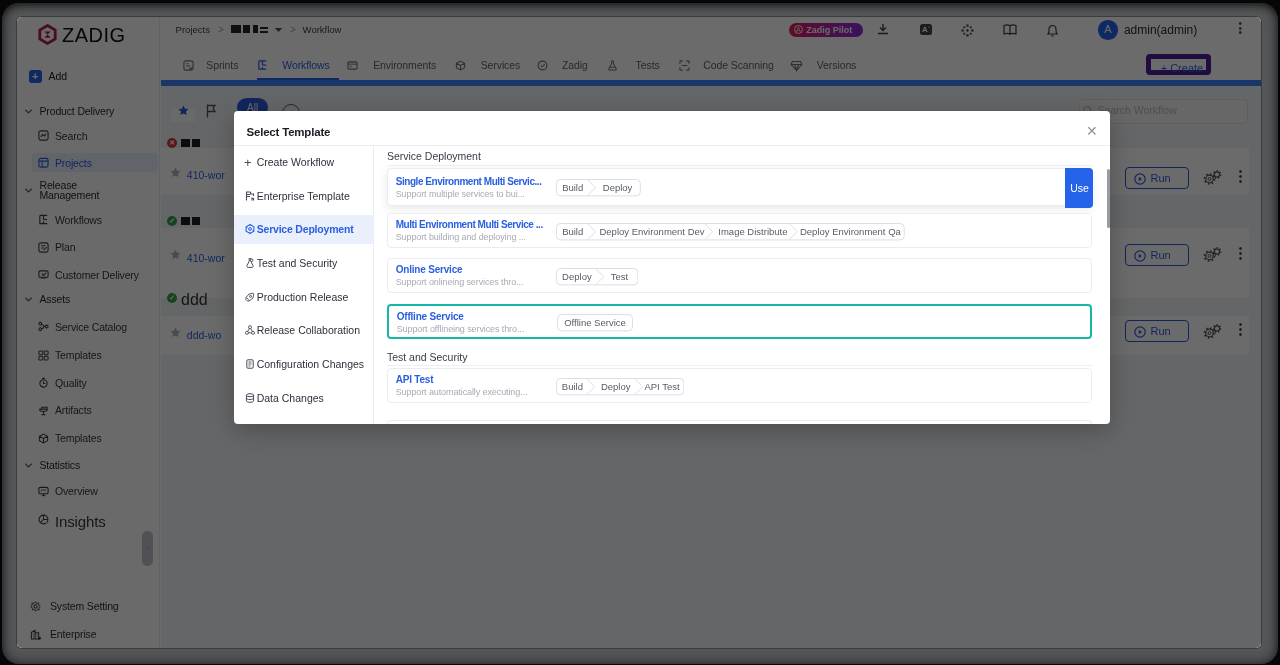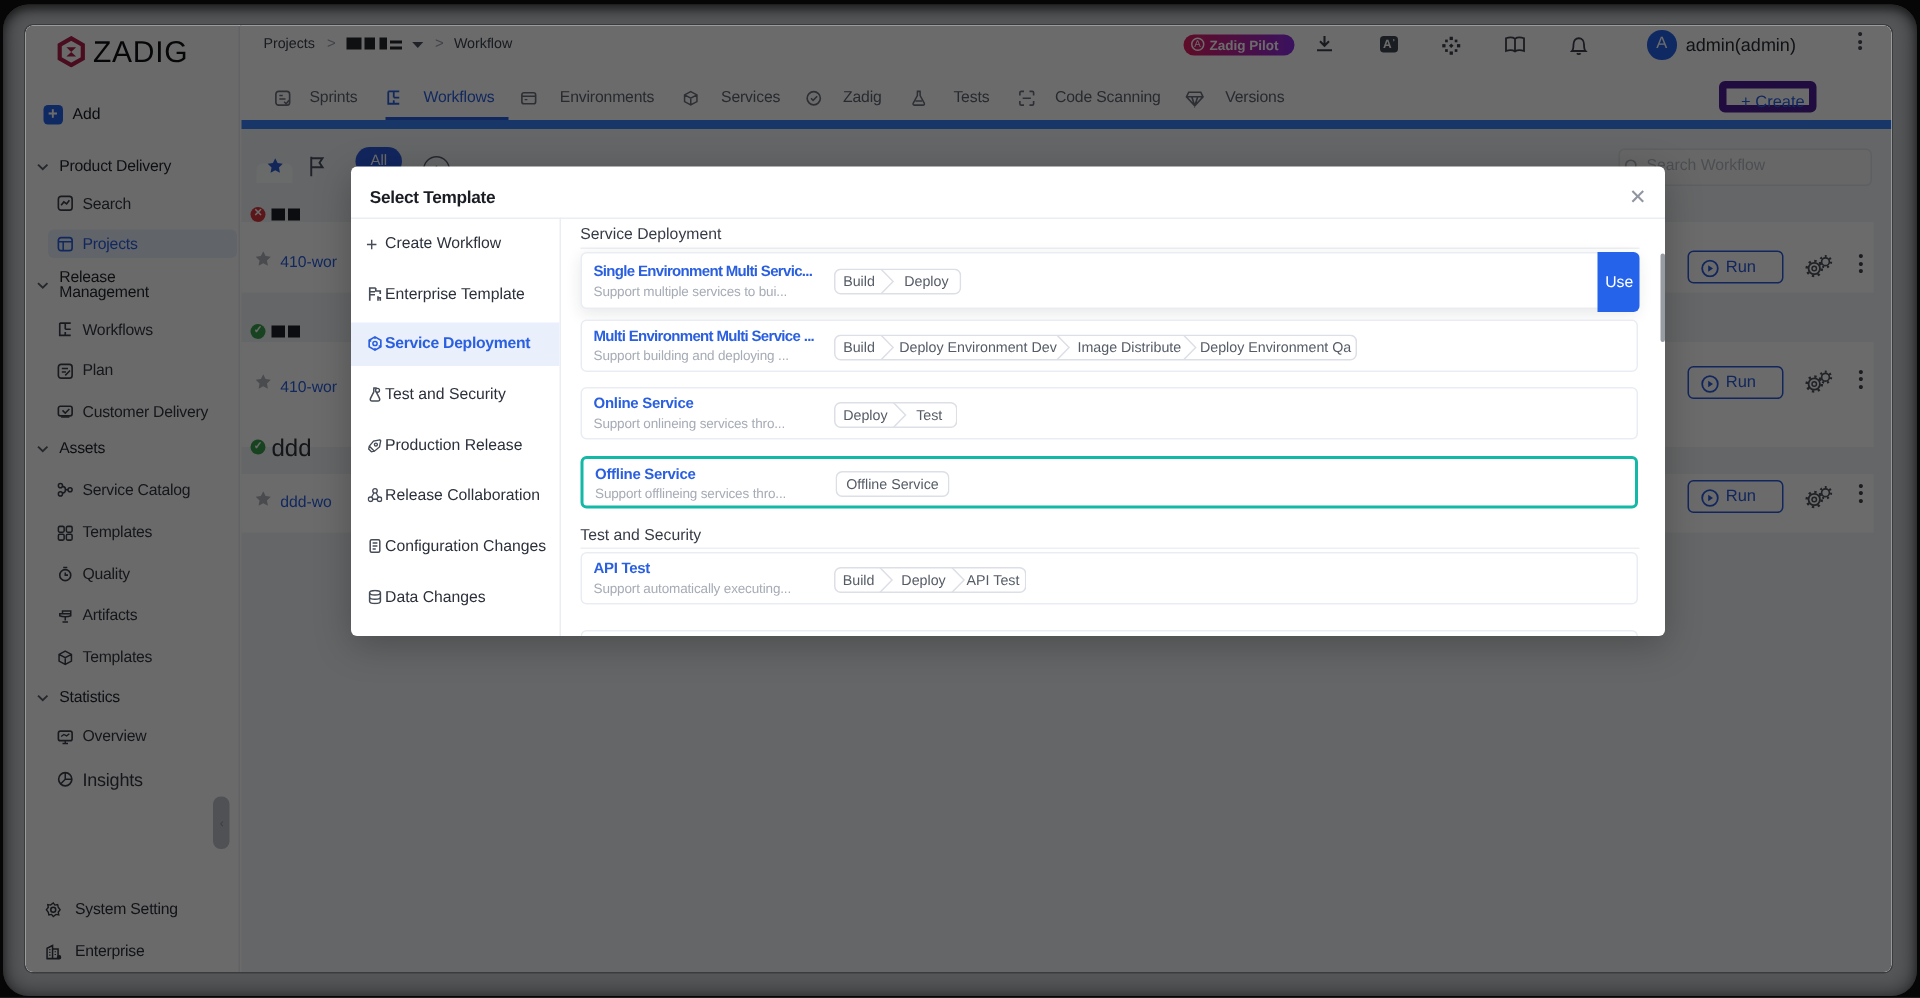--- a/index.html
+++ b/index.html
@@ -121,21 +121,21 @@
     <svg class="ic" style="left:20.6px;top:469px" width="11" height="11" viewBox="0 0 12 12">
         <rect x="1" y="1.5" width="10" height="7" rx="1.5" fill="none" stroke="#3a3f4a" stroke-width="1.2"></rect>
         <path d="M4 10.5 H8 M6 8.5 V10.5 M3 5.5 5 4 7 5 9 3.5" fill="none" stroke="#3a3f4a" stroke-width="1"></path>
       </svg>
     <div class="txt" style="left:38px;top:468px;font-size:10.5px;letter-spacing:-0.15px;color:#333842">Overview</div>
 
     <svg class="ic" style="left:20.6px;top:496.6px" width="11" height="11" viewBox="0 0 12 12">
         <circle cx="6" cy="6" r="4.8" fill="none" stroke="#3a3f4a" stroke-width="1.2"></circle>
         <path d="M6 1.2 V6 H10.8 M6 6 L2.6 9.4" fill="none" stroke="#3a3f4a" stroke-width="1.1"></path>
       </svg>
-    <div class="txt" style="left:38px;top:495.6px;font-size:12px;letter-spacing:-0.15px;color:#333842">Insights</div>
+    <div class="txt" style="left:38px;top:495.6px;font-size:15px;letter-spacing:-0.15px;color:#333842">Insights</div>
 
     <div class="abs" style="left:125.3px;top:514.2px;width:11px;height:35px;background:#bfc2c8;border-radius:5px;color:#8d9097;font-size:8px;line-height:35px;text-align:center">‹</div>
 
     <svg class="ic" style="left:13.1px;top:584.4px" width="11" height="11" viewBox="0 0 12 12">
         <circle cx="6" cy="6" r="1.8" fill="none" stroke="#33383f" stroke-width="1.1"></circle>
         <path d="M6 1 l1.2 1.6 2-.4.4 2L11 6l-1.4 1.8.4 2-2-.4L6 11l-1.2-1.6-2 .4-.4-2L1 6l1.4-1.8-.4-2 2 .4Z" fill="none" stroke="#33383f" stroke-width="1"></path>
       </svg>
     <div class="txt" style="left:33px;top:583.2px;font-size:10.5px;letter-spacing:-0.15px;color:#2b3039">System Setting</div>
 
     <svg class="ic" style="left:13.1px;top:612.1px" width="11" height="11" viewBox="0 0 12 12">

